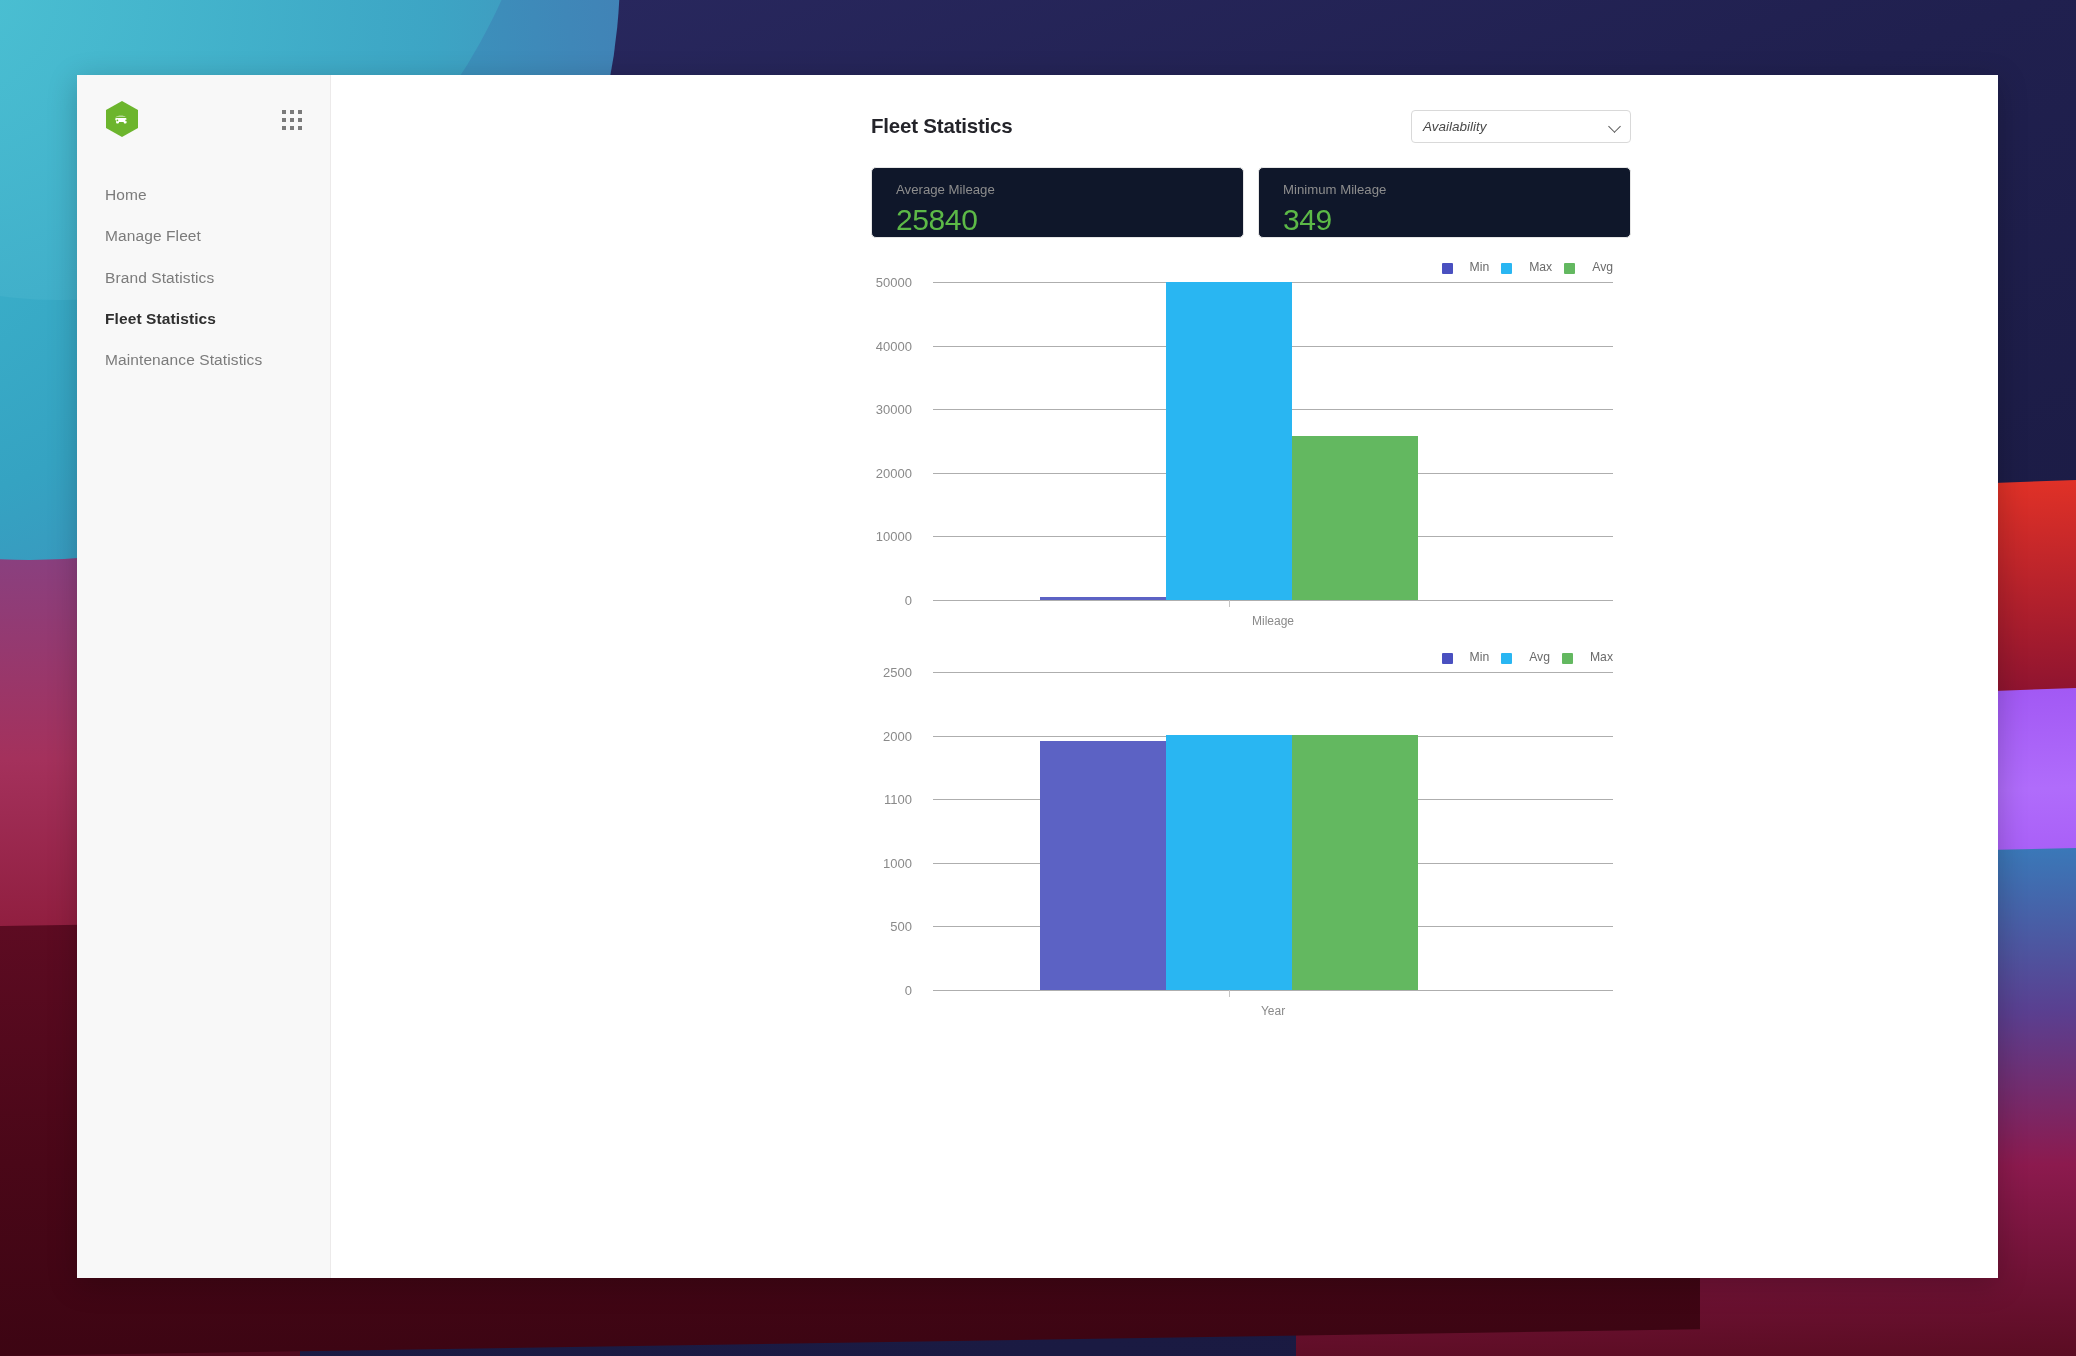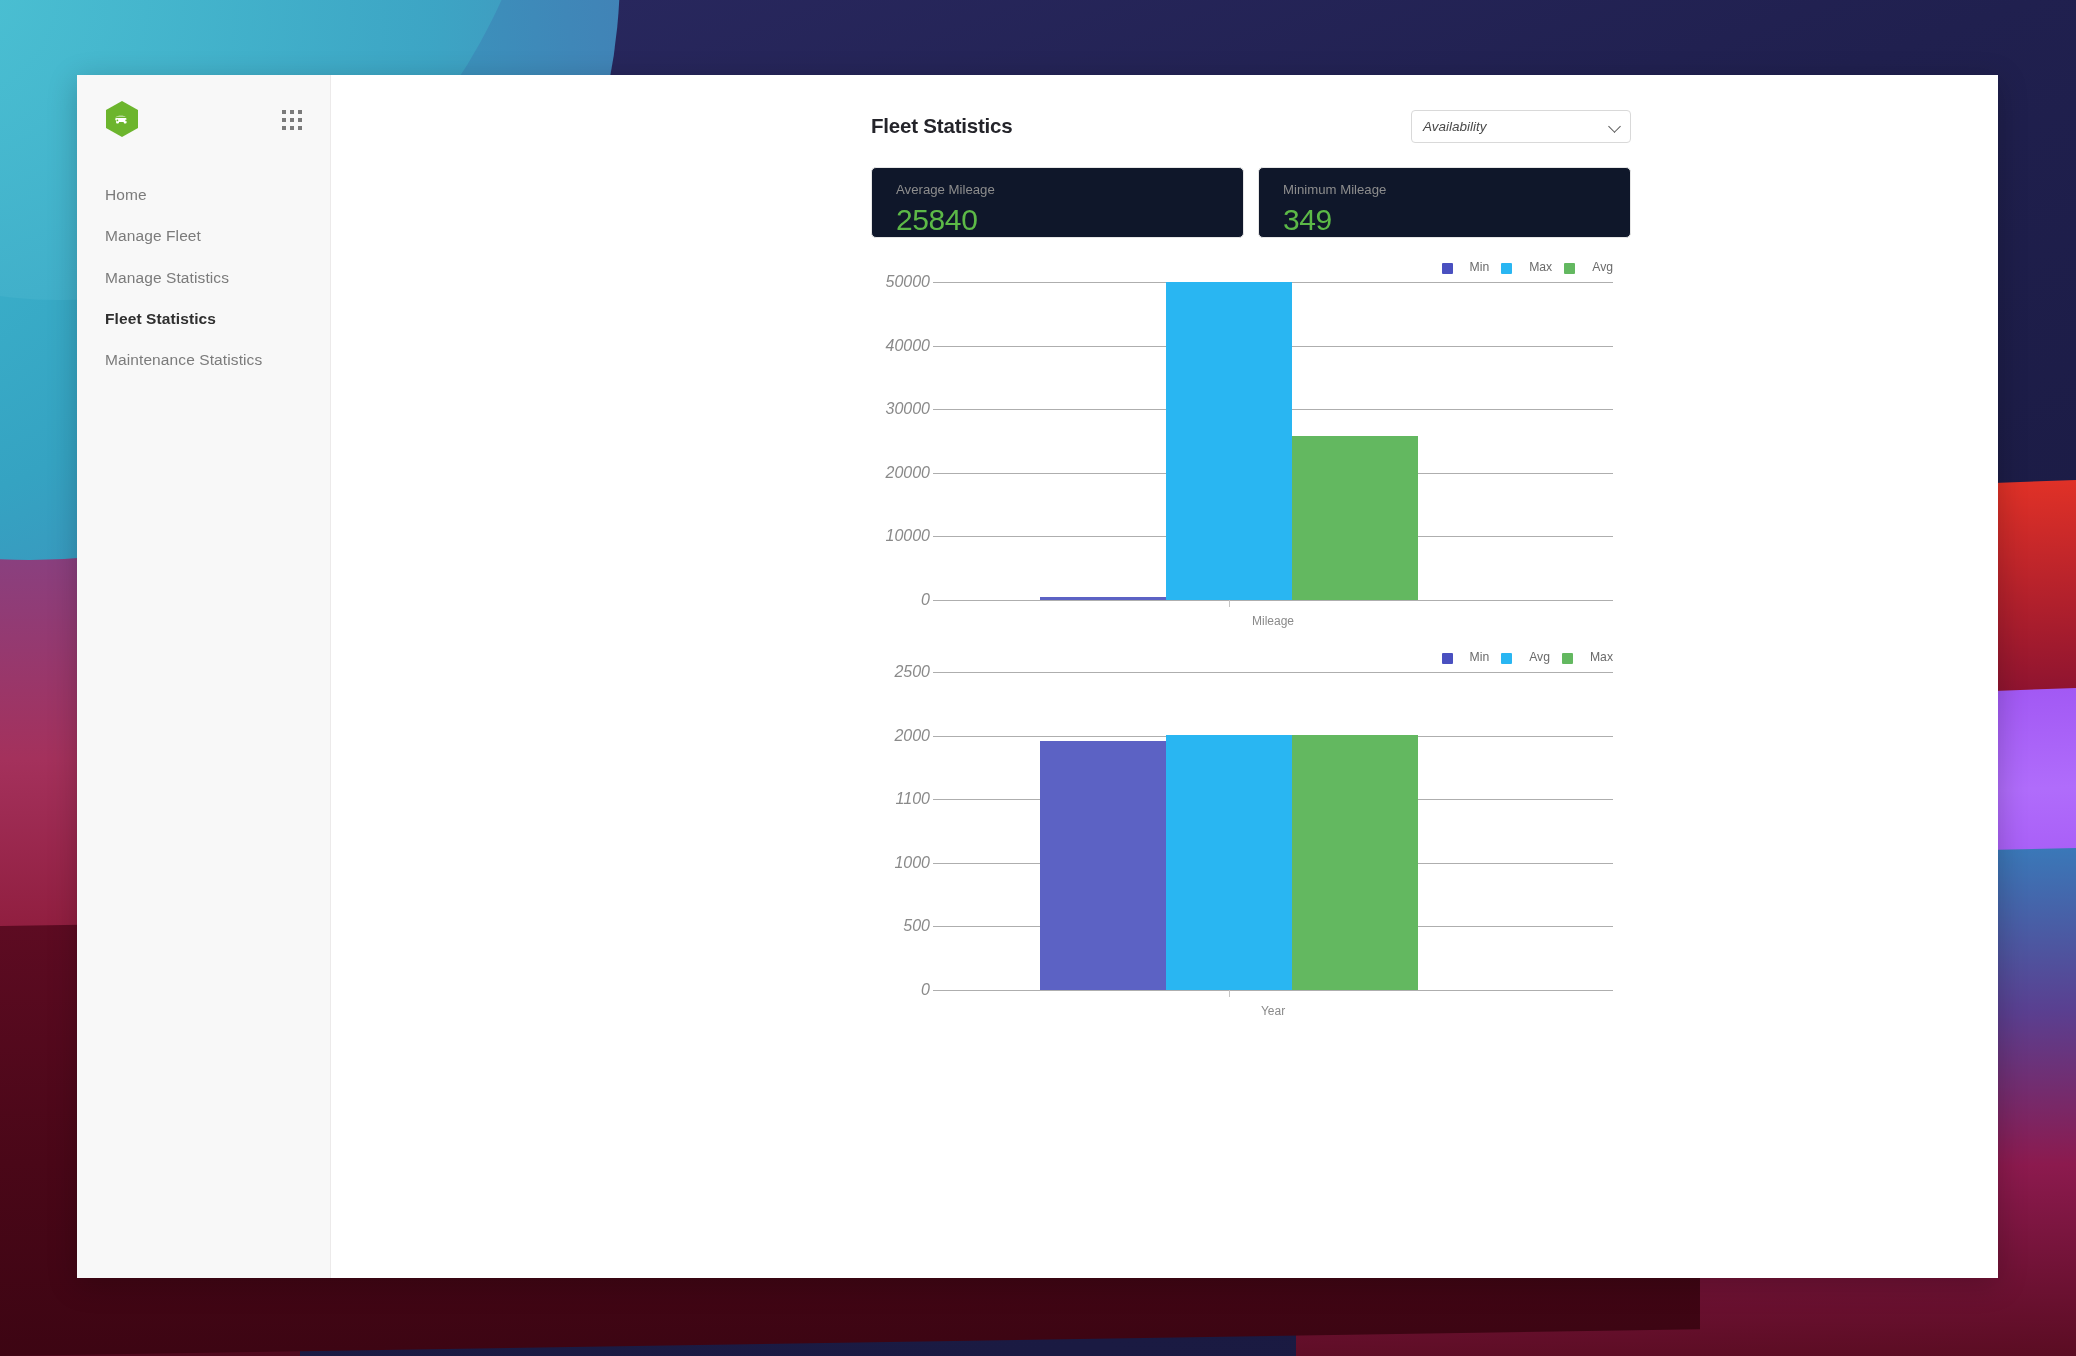--- a/index.html
+++ b/index.html
@@ -234,26 +234,25 @@
   }
   .grid-line {
     position: absolute;
     left: 0; right: 0;
     height: 1px;
     background: #aeaeae;
   }
   .y-tick {
     position: absolute;
     right: 100%;
-    margin-right: 3px;
+    margin-right: 21px;
     transform: translateY(-50%);
-    font-size: 16px;
+    font-size: 13px;
     color: #8a8a8a;
     white-space: nowrap;
-    font-style: italic;
   }
   .bars {
     position: absolute;
     left: 0; right: 0; bottom: 0;
     height: 100%;
     display: flex;
     align-items: flex-end;
   }
   .bar-slot { position: relative; height: 100%; }
   .bar {
@@ -317,21 +316,21 @@
           <span></span>
           <span></span>
           <span></span>
           <span></span>
         </div>
       </div>
 
       <div id="nav">
         <div class="nav-item">Home</div>
         <div class="nav-item">Manage Fleet</div>
-        <div class="nav-item">Manage Statistics</div>
+        <div class="nav-item">Brand Statistics</div>
         <div class="nav-item active">Fleet Statistics</div>
         <div class="nav-item">Maintenance Statistics</div>
       </div>
     </div>
 
     <div id="main">
       <div id="content">
 
         <div id="page-head">
           <div id="page-title">Fleet Statistics</div>

